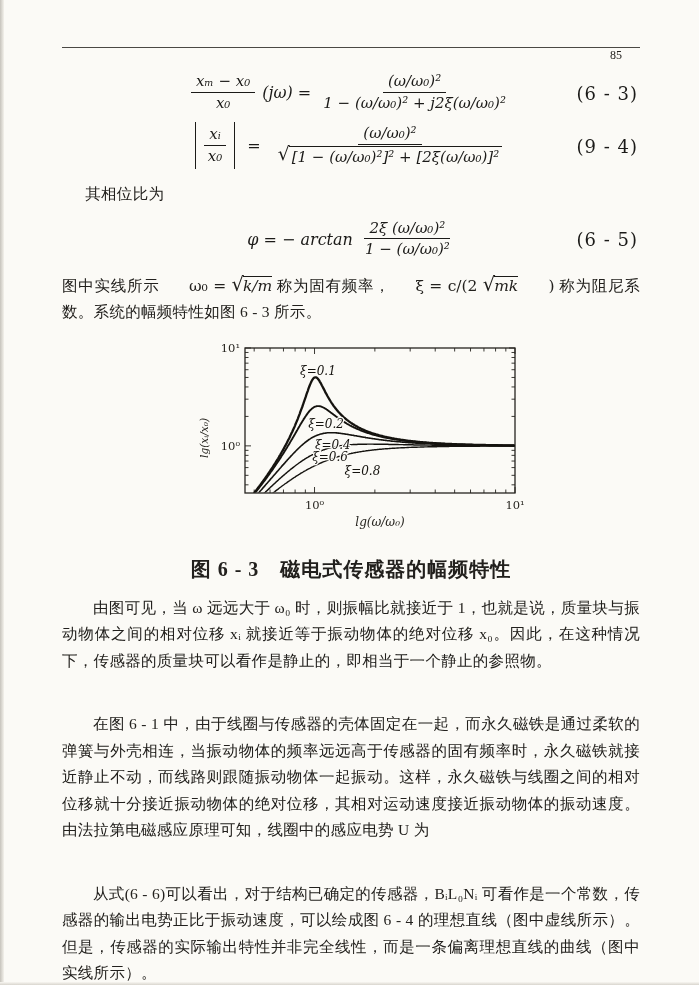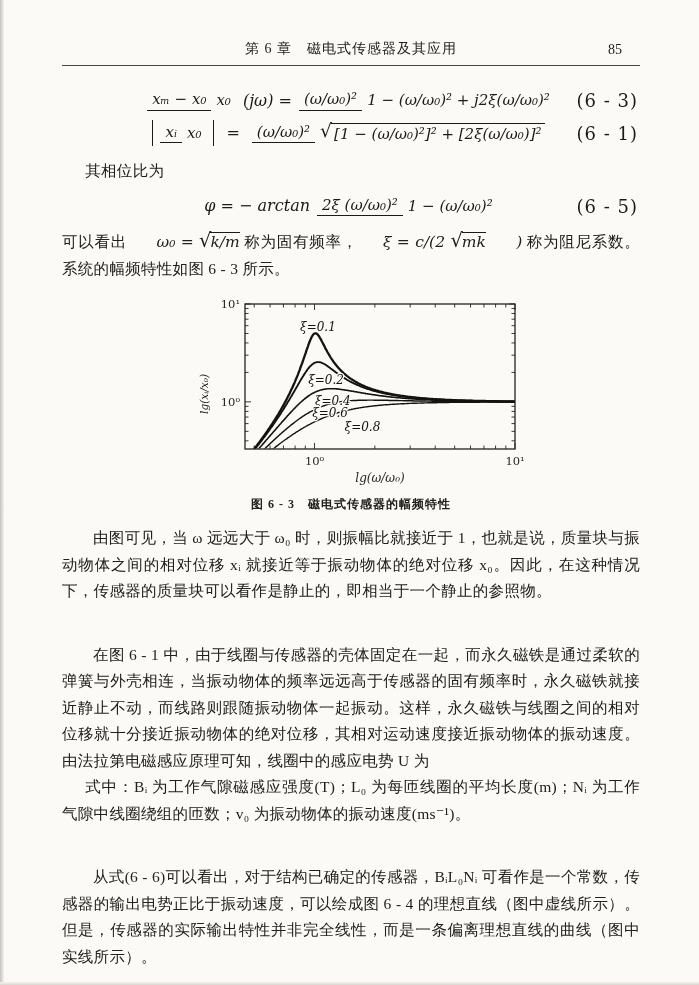--- a/index.html
+++ b/index.html
@@ -9,55 +9,54 @@
     font-family:"Liberation Serif","DejaVu Serif","DejaVu Sans",serif;
   }
   .scan-edge-left{position:absolute;left:0;top:0;bottom:0;width:4px;
     background:linear-gradient(90deg,#c6c3bc,#f4f2ec);}
   .scan-edge-bottom{position:absolute;left:0;right:0;bottom:0;height:3px;
     background:linear-gradient(0deg,#d8d5ce,#f8f6f1);}
   .content{position:absolute;left:62px;top:40px;width:578px;}
   
   .header{position:relative;text-align:center;padding-bottom:7px;
     border-bottom:1.4px solid #4a4844;font-size:14px;letter-spacing:1px;}
-  .pagenum{position:absolute;right:18px;top:2px;font-size:14px;letter-spacing:0;}
+  .pagenum{position:absolute;right:18px;top:8px;font-size:12px;letter-spacing:0;}
   
   .eq{position:relative;display:flex;justify-content:center;align-items:center;gap:7px;
     font-family:"DejaVu Serif","DejaVu Sans",serif;font-style:italic;font-size:16px;color:#1b1a18;}
   .eq .eqno{position:absolute;right:2px;top:50%;transform:translateY(-50%);
     font-style:normal;font-size:18px;letter-spacing:1px;}
-  .frac{display:inline-flex;flex-direction:row;align-items:center;line-height:1.3;font-size:15px;}
+  .frac{display:inline-flex;flex-direction:column;align-items:center;line-height:1.3;font-size:15px;}
   .frac .top{border-bottom:1.3px solid #1b1a18;padding:0 5px;}
   .frac .bot{padding:1px 5px 0 5px;display:inline-flex;align-items:flex-start;}
   .abs{display:inline-flex;align-items:center;border-left:1.3px solid #1b1a18;border-right:1.3px solid #1b1a18;padding:3px 7px;}
   .rad{font-style:normal;font-size:1.25em;line-height:1;margin-right:-1px;transform:translateY(-1px);}
   .sqrt-body{border-top:1.3px solid #1b1a18;padding:1px 3px 0 3px;text-align:right;}
   .mid{white-space:nowrap;}
   
   .para{font-size:15.5px;line-height:26.5px;text-align:justify;letter-spacing:0.3px;}
   .ind2{text-indent:2em;margin-top:37px;}
   .ind15{text-indent:1.5em;}
-  .mathseg{font-family:"DejaVu Serif","DejaVu Sans",serif;font-style:italic;letter-spacing:0;margin-left:25px;}
+  .mathseg{font-family:"DejaVu Serif","DejaVu Sans",serif;letter-spacing:0;margin-left:25px;}
   .isqrt{white-space:nowrap;font-family:"DejaVu Serif","DejaVu Sans",serif;font-style:italic;letter-spacing:0;}
   .isqrt .ibody{border-top:1.2px solid #1b1a18;}
   
   .figure{margin-top:10px;margin-left:131px;}
-  .caption{text-align:center;font-weight:bold;font-size:12px;margin-top:4px;letter-spacing:1px;}
+  .caption{text-align:center;font-weight:bold;font-size:20px;margin-top:20px;letter-spacing:1px;}
   svg text{font-family:"DejaVu Serif","DejaVu Sans",serif;}
 </style>
 </head>
 <body>
 
 <div class="scan-edge-left"></div>
 <div class="scan-edge-bottom"></div>
 
 <div class="content">
 
   <div class="header">
-    <span>第 6 章　磁电式传感器及其应用</span>
     <span class="pagenum">85</span>
   </div>
 
   <div class="eq" style="margin-top:24px;">
     <span class="frac">
       <span class="top">xₘ − x₀</span>
       <span class="bot">x₀</span>
     </span>
     <span class="mid">(jω) =</span>
     <span class="frac">
@@ -76,35 +75,35 @@
       </span>
     </span>
     <span class="mid">=</span>
     <span class="frac">
       <span class="top">(ω/ω₀)²</span>
       <span class="bot">
         <span class="rad">√</span>
         <span class="sqrt-body">[1 − (ω/ω₀)²]² + [2ξ(ω/ω₀)]²</span>
       </span>
     </span>
-    <span class="eqno">(6 - 1)</span>
+    <span class="eqno">(9 - 4)</span>
   </div>
 
   <div class="para ind15" style="margin-top:12px;">其相位比为</div>
 
   <div class="eq" style="margin-top:11px;">
     <span class="mid">φ = − arctan</span>
     <span class="frac">
       <span class="top">2ξ (ω/ω₀)²</span>
       <span class="bot">1 − (ω/ω₀)²</span>
     </span>
     <span class="eqno">(6 - 5)</span>
   </div>
 
-  <div class="para" style="margin-top:13px;"><span>可以看出 </span><span class="mathseg">ω₀ = </span><span class="isqrt"><span class="rad">√</span><span class="ibody">k/m</span></span><span> 称为固有频率，</span><span class="mathseg">ξ = c/(2 </span><span class="isqrt"><span class="rad">√</span><span class="ibody">mk</span></span><span class="mathseg"> )</span><span> 称为阻尼系数。系统的幅频特性如图 6 - 3 所示。</span></div>
+  <div class="para" style="margin-top:13px;"><span>图中实线所示 </span><span class="mathseg">ω₀ = </span><span class="isqrt"><span class="rad">√</span><span class="ibody">k/m</span></span><span> 称为固有频率，</span><span class="mathseg">ξ = c/(2 </span><span class="isqrt"><span class="rad">√</span><span class="ibody">mk</span></span><span class="mathseg"> )</span><span> 称为阻尼系数。系统的幅频特性如图 6 - 3 所示。</span></div>
 
   <div class="figure">
     <svg id="chart-svg" width="345" height="196">
         <defs>
           <clipPath id="plot-clip">
             <rect x="52.5" y="12.5" width="269" height="144"></rect>
           </clipPath>
         </defs>
         <rect x="52" y="12" width="270" height="145" fill="none" stroke="#26241f" stroke-width="1.3"></rect>
         <line x1="52" y1="148.822955486154" x2="55.5" y2="148.822955486154" stroke="#26241f" stroke-width="0.9"></line>
@@ -186,16 +185,15 @@
         <text x="137.05" y="125.10000000000001" text-anchor="middle" font-size="12" font-style="italic" fill="#15130f" stroke="#fbfaf6" stroke-width="2.5" paint-order="stroke">ξ=0.6</text>
         <text x="169.45" y="139.31" text-anchor="middle" font-size="12" font-style="italic" fill="#15130f" stroke="#fbfaf6" stroke-width="2.5" paint-order="stroke">ξ=0.8</text>
       </svg>
   </div>
   <div class="caption">图 6 - 3　磁电式传感器的幅频特性</div>
 
   <div class="para ind2" style="margin-top:12px;">由图可见，当 ω 远远大于 ω₀ 时，则振幅比就接近于 1，也就是说，质量块与振动物体之间的相对位移 xᵢ 就接近等于振动物体的绝对位移 x₀。因此，在这种情况下，传感器的质量块可以看作是静止的，即相当于一个静止的参照物。</div>
   <div class="para ind2">在图 6 - 1 中，由于线圈与传感器的壳体固定在一起，而永久磁铁是通过柔软的弹簧与外壳相连，当振动物体的频率远远高于传感器的固有频率时，永久磁铁就接近静止不动，而线路则跟随振动物体一起振动。这样，永久磁铁与线圈之间的相对位移就十分接近振动物体的绝对位移，其相对运动速度接近振动物体的振动速度。由法拉第电磁感应原理可知，线圈中的感应电势 U 为</div>
 
 
-  <div class="para ind15">式中：Bᵢ 为工作气隙磁感应强度(T)；L₀ 为每匝线圈的平均长度(m)；Nᵢ 为工作气隙中线圈绕组的匝数；v₀ 为振动物体的振动速度(ms⁻¹)。</div>
   <div class="para ind2">从式(6 - 6)可以看出，对于结构已确定的传感器，BᵢL₀Nᵢ 可看作是一个常数，传感器的输出电势正比于振动速度，可以绘成图 6 - 4 的理想直线（图中虚线所示）。但是，传感器的实际输出特性并非完全线性，而是一条偏离理想直线的曲线（图中实线所示）。</div>
 
 </div>
 
 </body></html>

